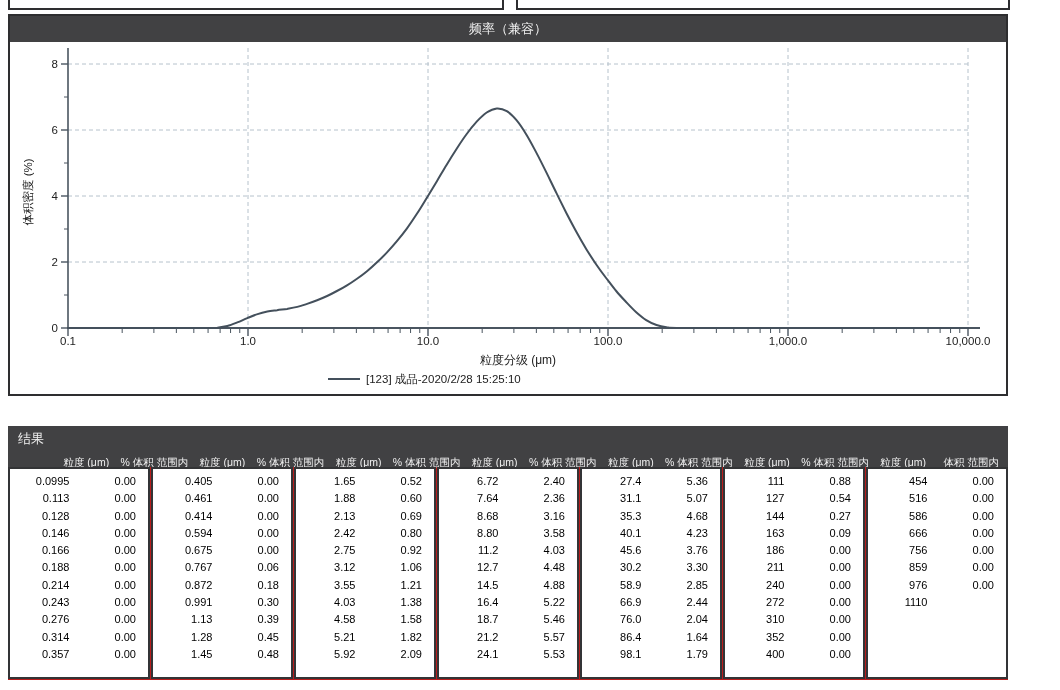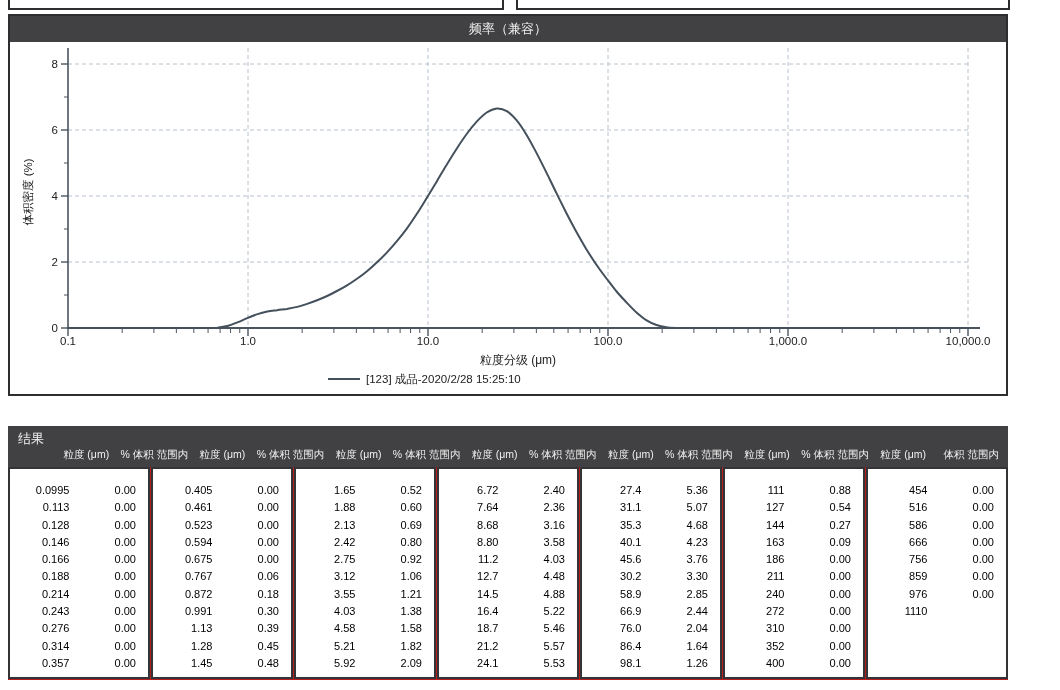--- a/index.html
+++ b/index.html
@@ -28,28 +28,28 @@
   #chart-panel .panel-header{height:26px;justify-content:center;}
   #chart-body{position:relative;width:996px;height:352px;background:#fff;}
   #chart-body svg{display:block;}
 
   
   #results-panel{left:8px;top:426px;width:1000px;height:254px;background:#b91c1c;border:none;}
   #results-header{
     background:#414143;color:#f0f0f0;height:41px;
   }
   #results-title{font-size:13px;padding:3px 0 0 10px;height:19px;line-height:19px;}
-  #results-header-row{display:flex;height:22px;align-items:flex-start;margin-left:47px;}
+  #results-header-row{display:flex;height:22px;align-items:flex-end;margin-left:47px;}
   .col-head{display:flex;font-size:10.5px;white-space:nowrap;}
   .col-head .h-size{width:46%;text-align:center;}
   .col-head .h-pct{width:54%;text-align:center;}
   #results-columns{display:flex;height:212px;}
   .result-box{
     border:2px solid #333436;background:#fff;margin-right:1px;
-    padding-top:13px;box-sizing:border-box;
+    padding-top:4px;box-sizing:border-box;
   }
   .result-box:last-child{margin-right:0;}
   .result-row{display:flex;height:17.3px;line-height:17.3px;font-size:11px;color:#000;}
   .result-row .c-size{width:46%;text-align:right;padding-right:4px;box-sizing:border-box;}
   .result-row .c-pct{width:54%;text-align:right;padding-right:12px;box-sizing:border-box;}
 </style>
 </head>
 <body>
 
 <div class="top-strip" id="top-strip-left"></div>
@@ -231,21 +231,21 @@
       <div class="result-box" style="flex: 1 1 0%;">
         <div class="result-row">
           <span class="c-size">0.405</span>
           <span class="c-pct">0.00</span>
         </div>
         <div class="result-row">
           <span class="c-size">0.461</span>
           <span class="c-pct">0.00</span>
         </div>
         <div class="result-row">
-          <span class="c-size">0.523</span>
+          <span class="c-size">0.414</span>
           <span class="c-pct">0.00</span>
         </div>
         <div class="result-row">
           <span class="c-size">0.594</span>
           <span class="c-pct">0.00</span>
         </div>
         <div class="result-row">
           <span class="c-size">0.675</span>
           <span class="c-pct">0.00</span>
         </div>
@@ -402,21 +402,21 @@
         <div class="result-row">
           <span class="c-size">76.0</span>
           <span class="c-pct">2.04</span>
         </div>
         <div class="result-row">
           <span class="c-size">86.4</span>
           <span class="c-pct">1.64</span>
         </div>
         <div class="result-row">
           <span class="c-size">98.1</span>
-          <span class="c-pct">1.26</span>
+          <span class="c-pct">1.79</span>
         </div>
       </div>
       <div class="result-box" style="flex: 1 1 0%;">
         <div class="result-row">
           <span class="c-size">111</span>
           <span class="c-pct">0.88</span>
         </div>
         <div class="result-row">
           <span class="c-size">127</span>
           <span class="c-pct">0.54</span>

